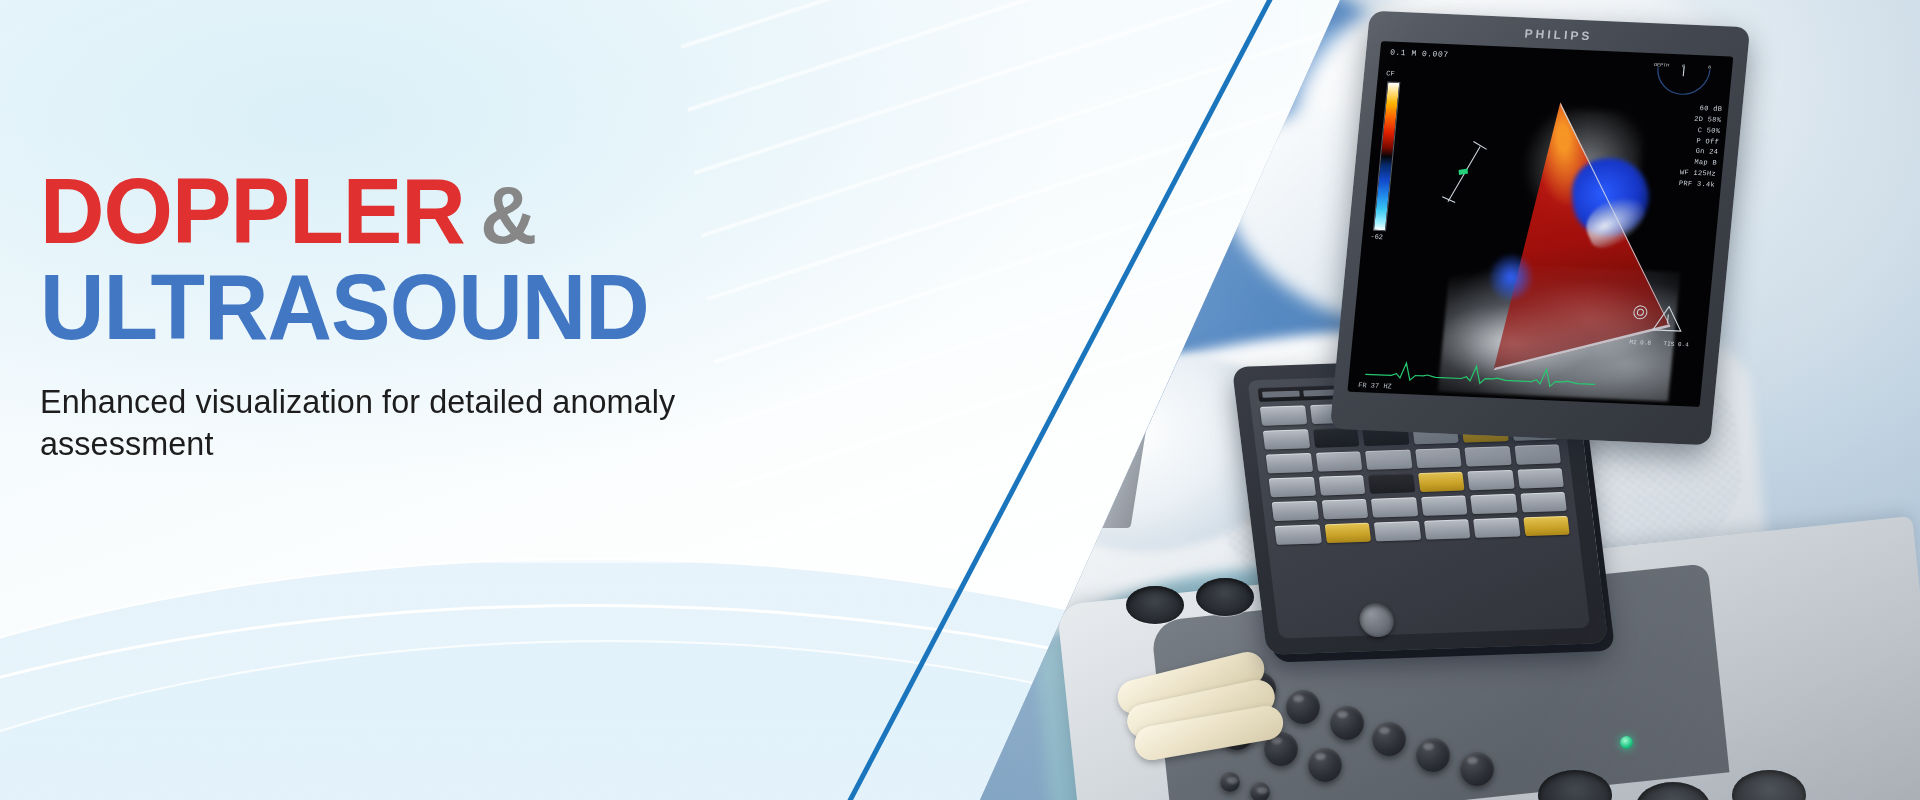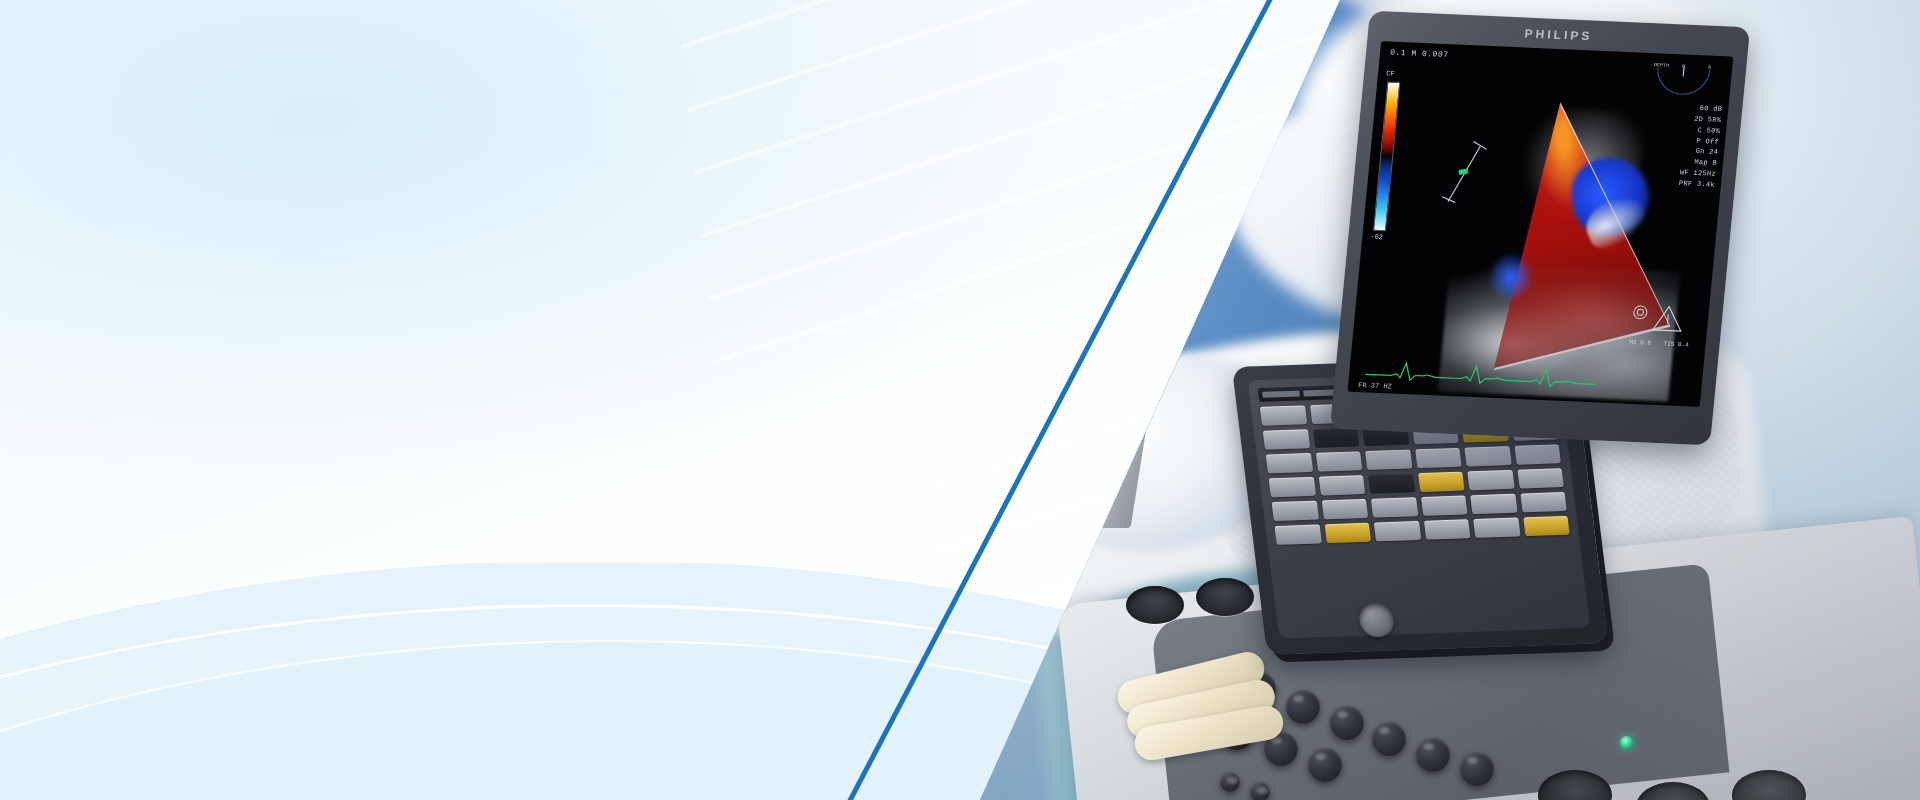--- a/index.html
+++ b/index.html
@@ -445,20 +445,29 @@
 <div id="banner">
 
   <div class="bg-base"></div>
   <div class="bg-topglow"></div>
   <div class="bg-streaks"></div>
   <div class="bg-arc arc1"></div>
   <div class="bg-arc arc3"></div>
   <div class="bg-arc arc2"></div>
   <div class="bg-rightwash"></div>
 
+  <div class="copy">
+    <div class="headline line1">
+      <span class="w-red">DOPPLER</span><span class="w-amp">&amp;</span>
+    </div>
+    <div class="headline line2">
+      <span class="w-blue">ULTRASOUND</span>
+    </div>
+    <div class="subtitle">Enhanced visualization for detailed anomaly assessment</div>
+  </div>
 
   <div class="photo-wrap">
     <div class="photo">
       <div class="scene">
 
         <div class="or-bg"></div>
 
         <div class="blurwrap">
           <div class="surgeon"></div>
           <div class="surgeon-arm"></div>

